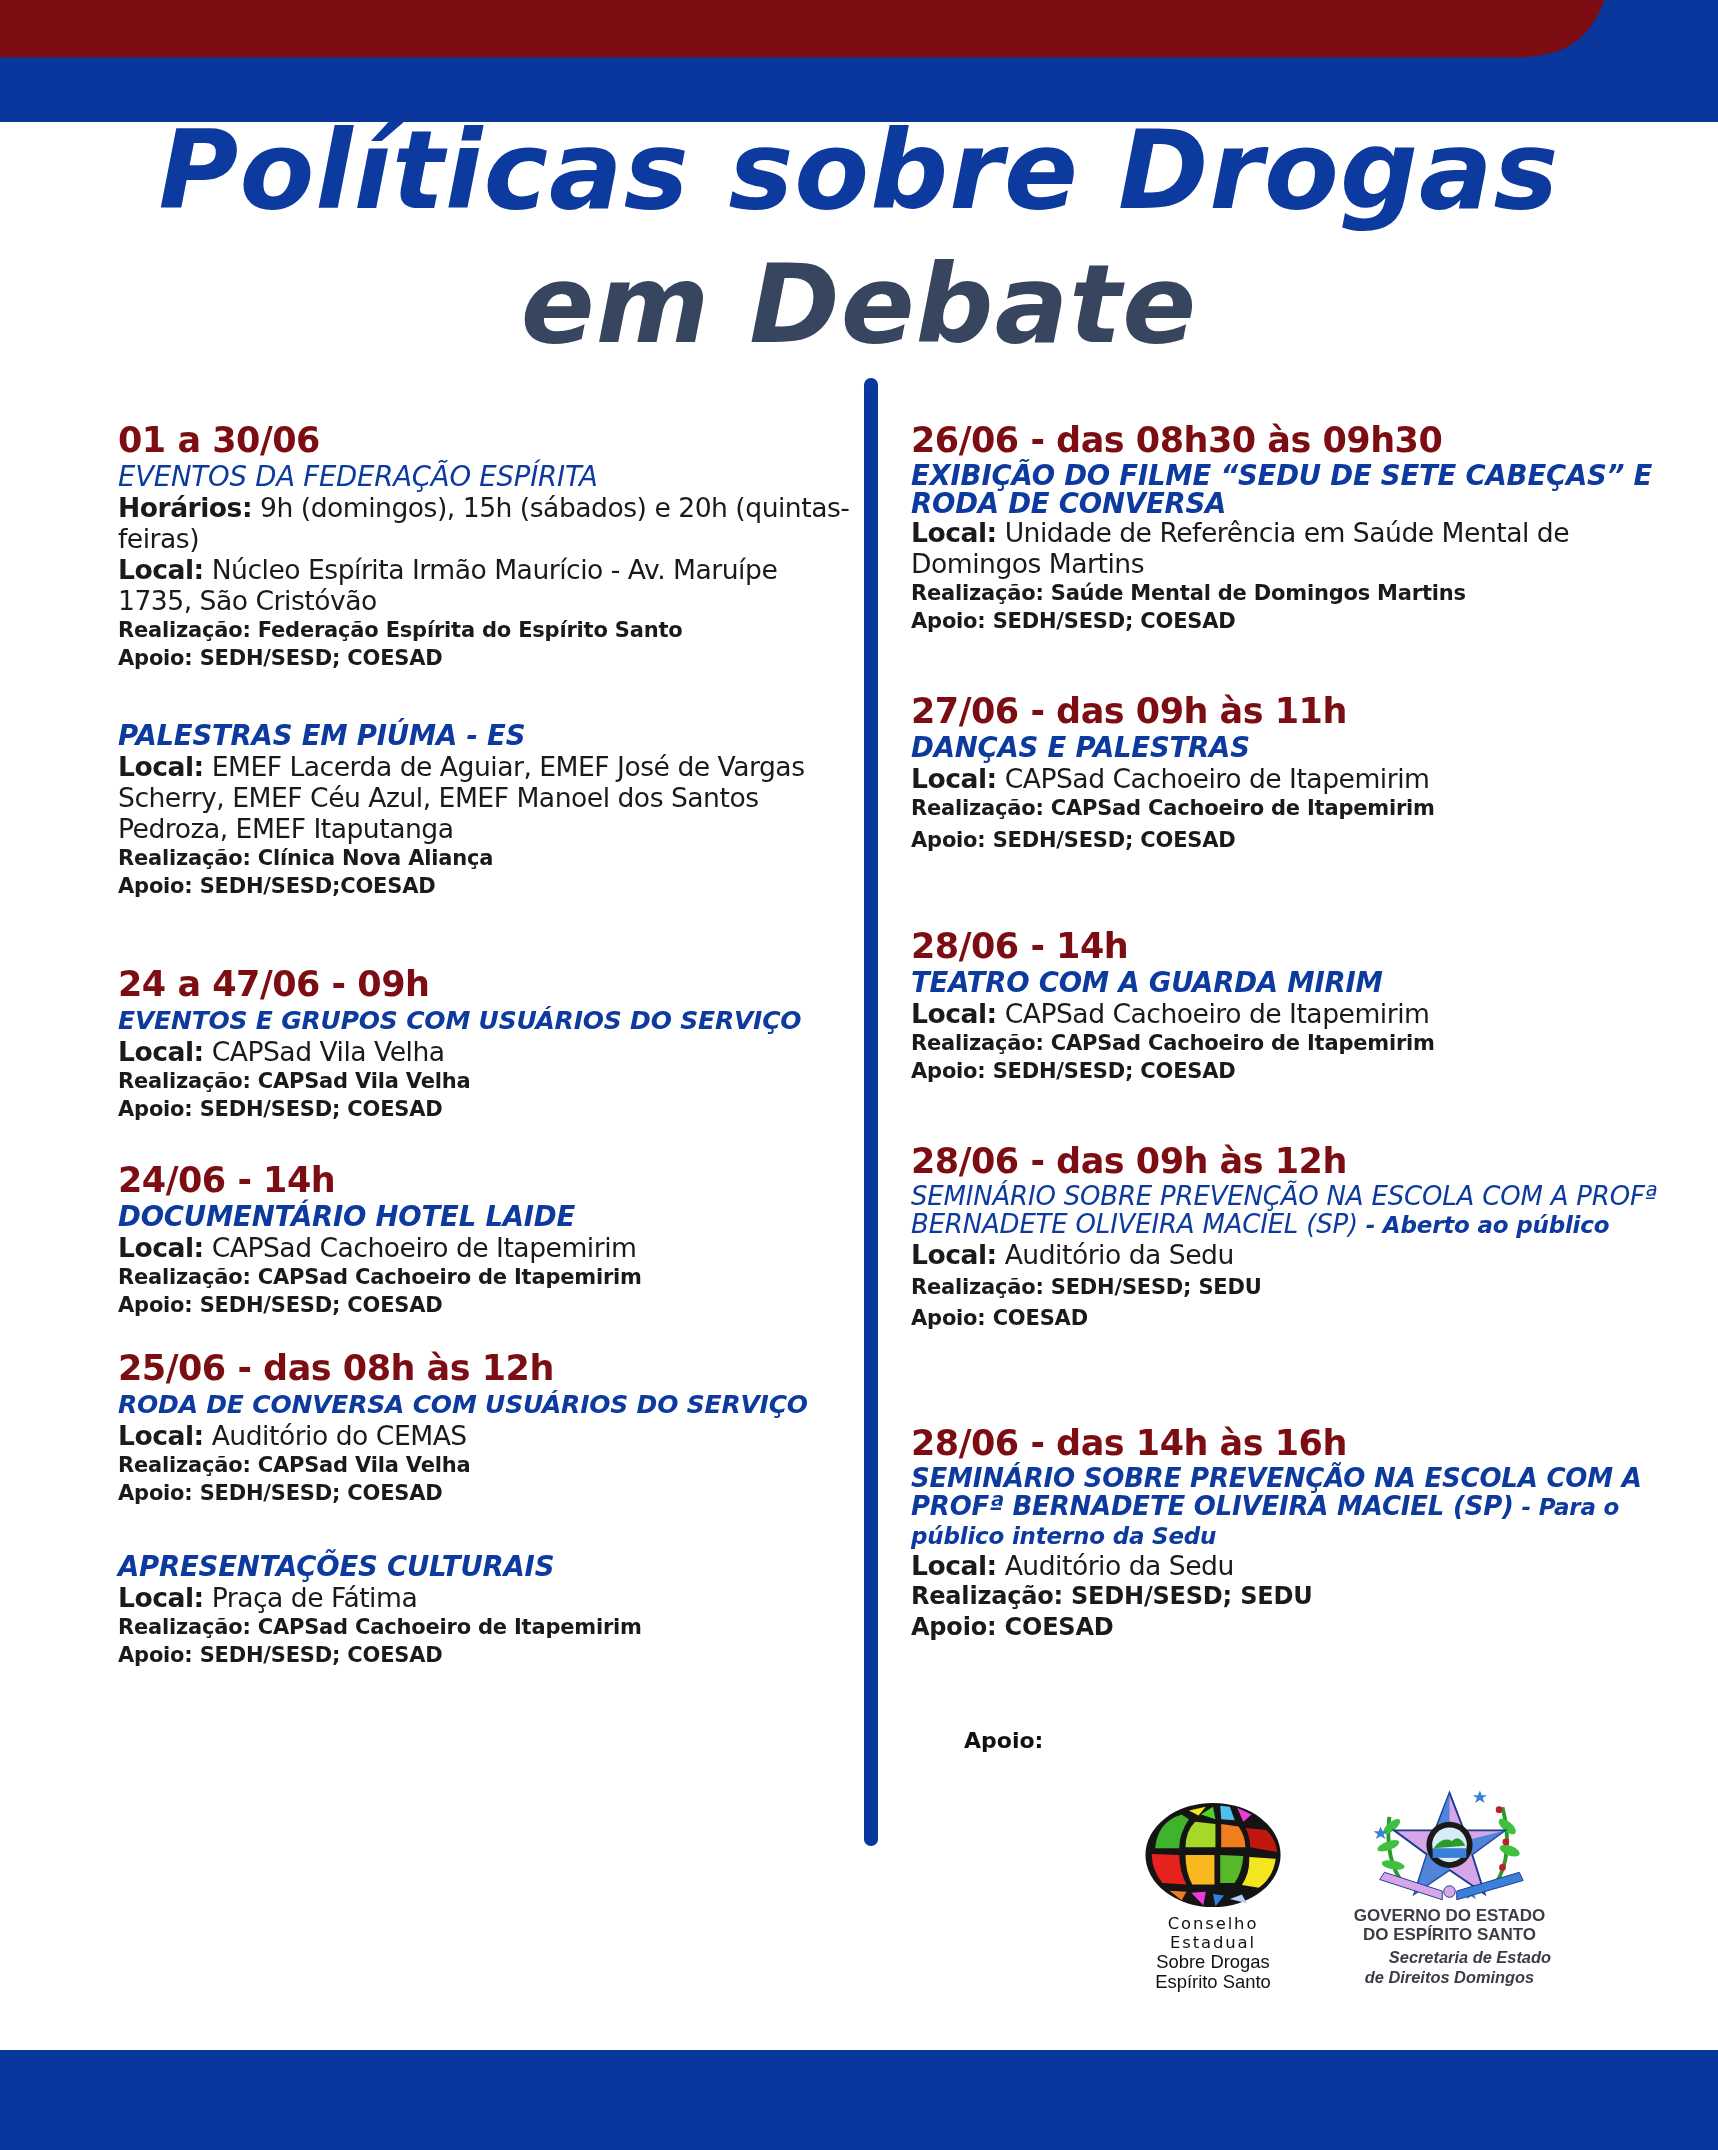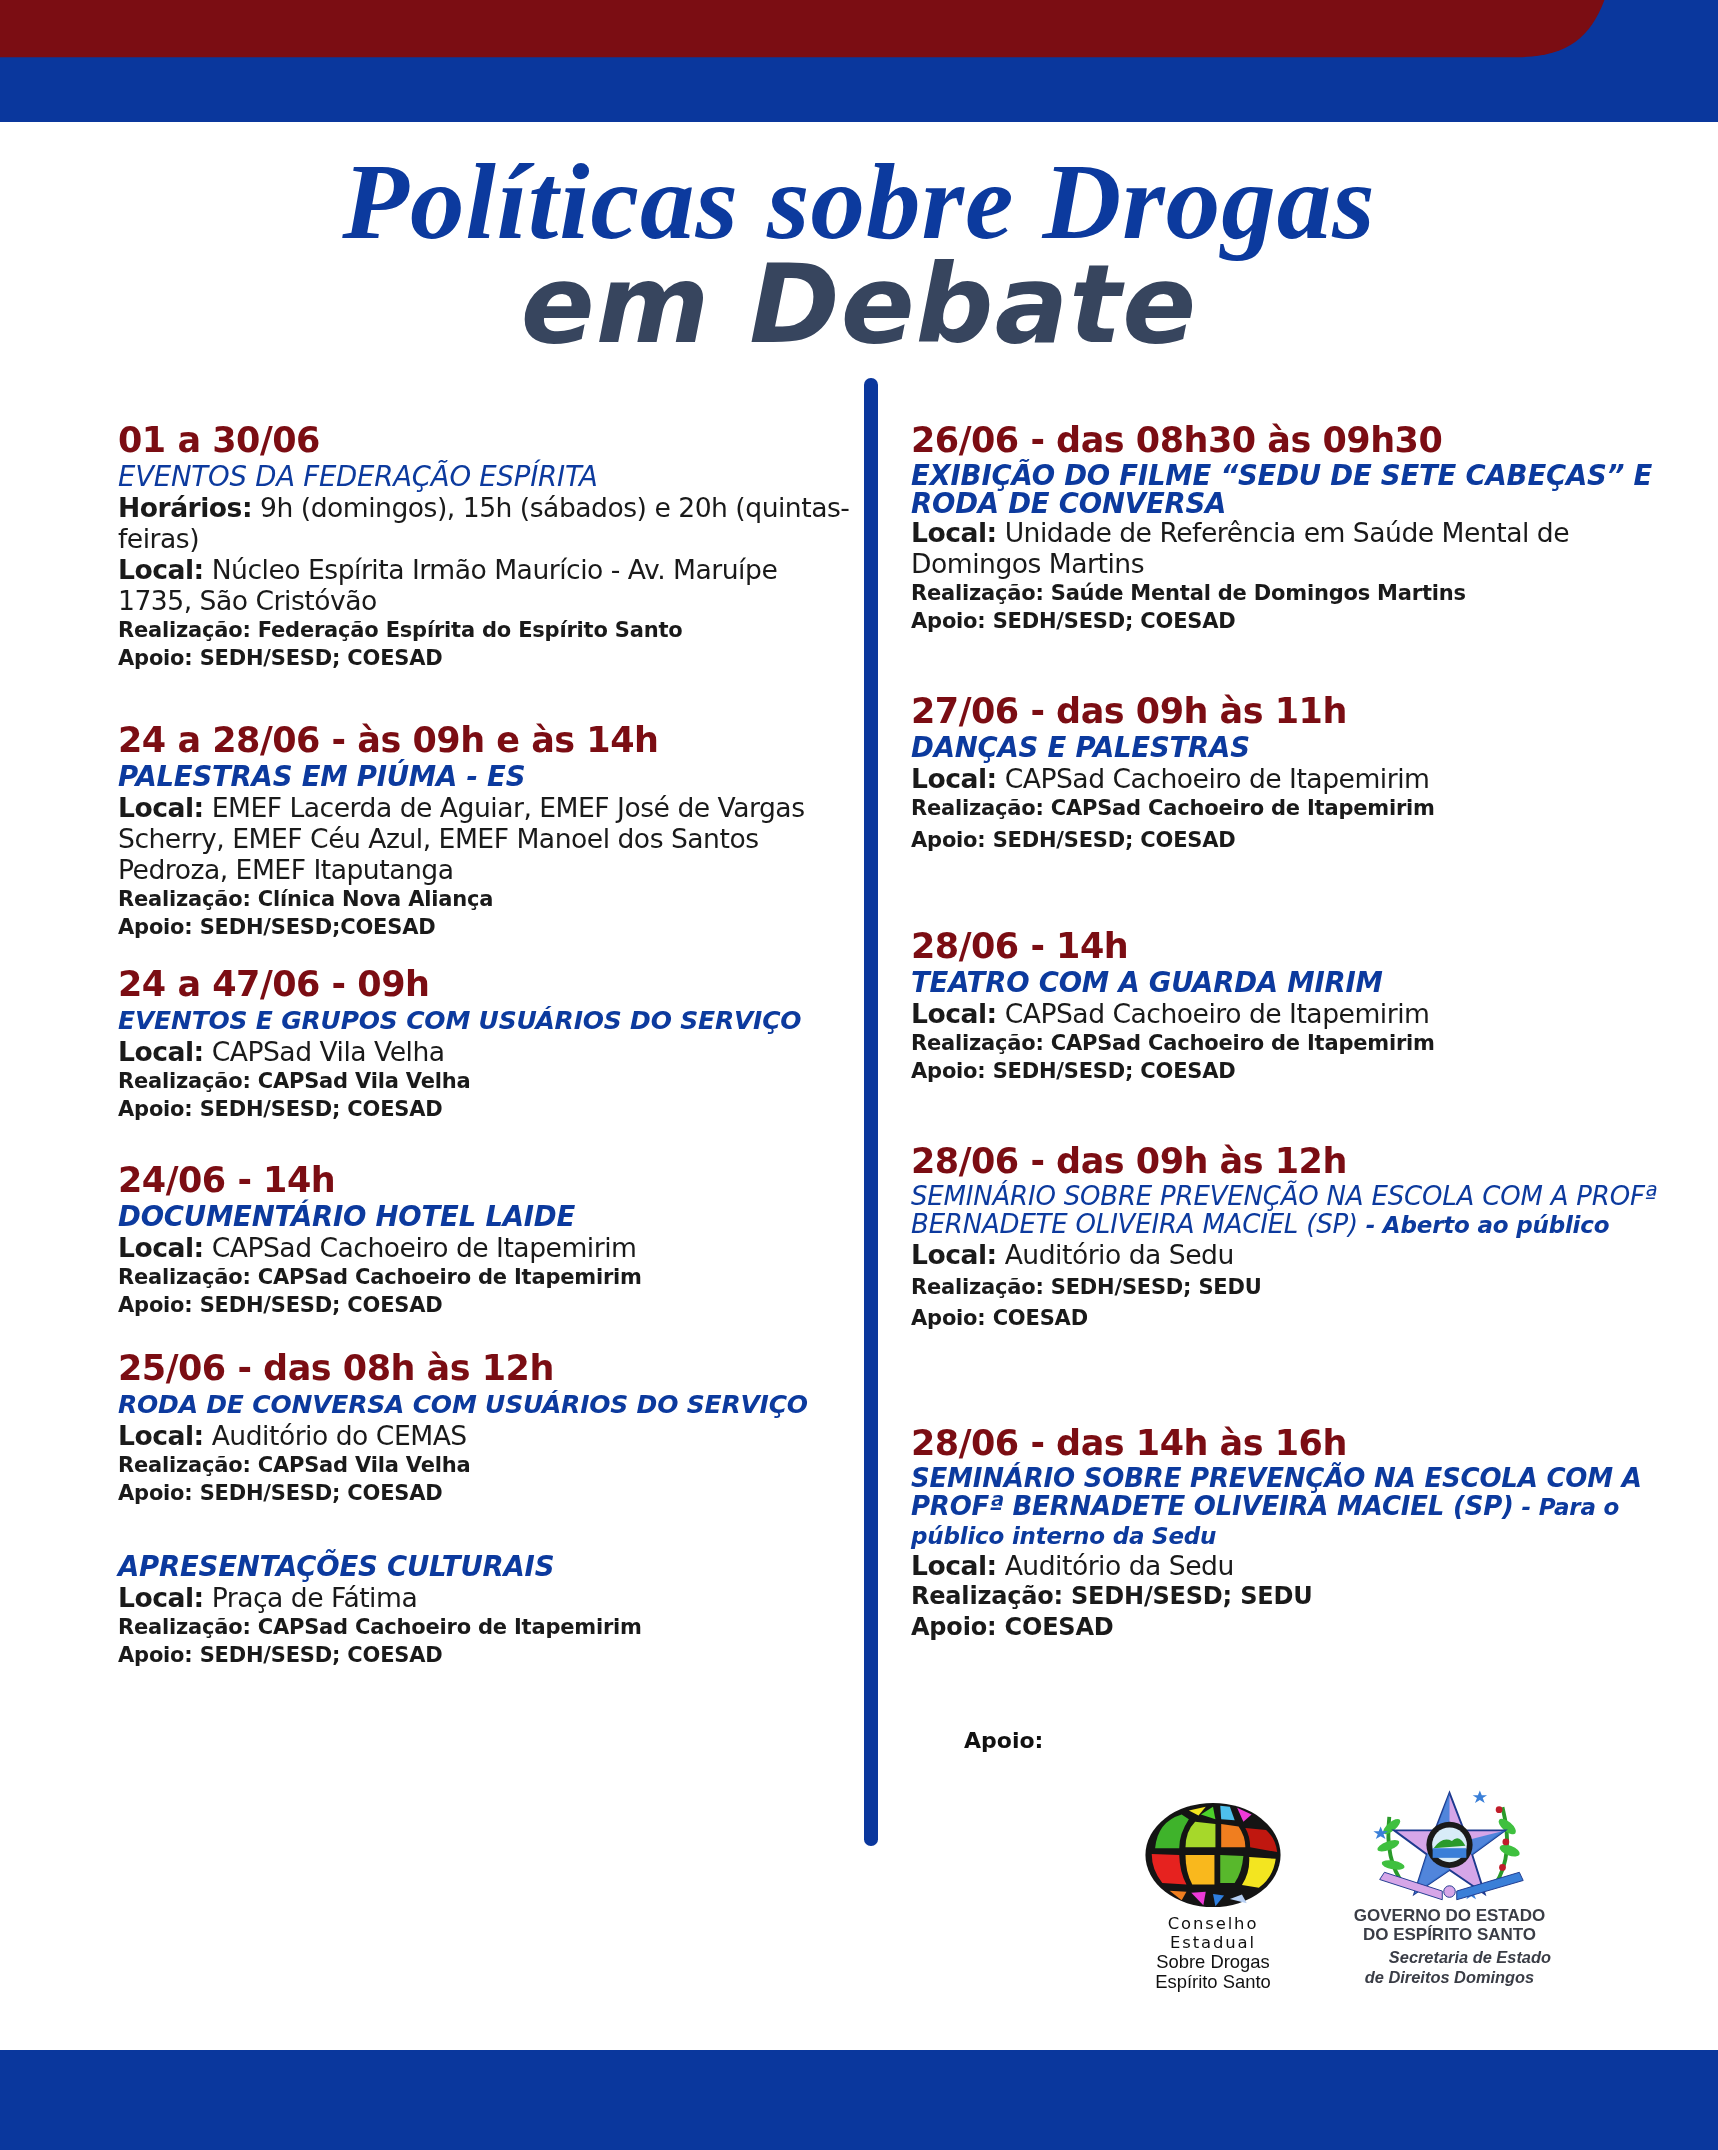--- a/index.html
+++ b/index.html
@@ -11,21 +11,21 @@
   }
   .band-blue-top { position: absolute; left: 0; top: 0; width: 1718px; height: 122px; background: #0a379d; }
   .band-red-top { position: absolute; left: 0; top: 0; width: 1718px; height: 122px; }
   .band-blue-bottom { position: absolute; left: 0; top: 2050px; width: 1718px; height: 101px; background: #0a379d; }
 
   .title {
     position: absolute; left: 0; width: 1718px; text-align: center;
     font-family: "DejaVu Sans", sans-serif; font-weight: bold; font-style: italic;
     letter-spacing: 1px; margin: 0;
   }
-  .title-l1 { top: 139px; font-size: 109px; color: #0c3a9e; line-height: 126px; font-family: Liberation Serif, serif; }
+  .title-l1 { top: 108px; font-size: 109px; color: #0c3a9e; line-height: 126px; }
   .title-l2 { top: 242px; font-size: 109px; color: #37455e; line-height: 126px; }
 
   .divider {
     position: absolute; left: 864px; top: 378px; width: 13.5px; height: 1468px;
     background: #0a379d; border-radius: 6.8px;
   }
 
   .event { position: absolute; width: 735px; }
   .event.left { left: 118px; }
   .event.right { left: 911px; width: 754px; }
@@ -80,21 +80,20 @@
 <div class="event left" style="top:420px;">
   <div class="ev-date">01 a 30/06</div>
   <div class="ev-title">EVENTOS DA FEDERAÇÃO ESPÍRITA</div>
   <div class="ev-local"><b>Horários:</b> <span>9h (domingos), 15h (sábados) e 20h (quintas-feiras)</span></div>
   <div class="ev-local"><b>Local:</b> <span>Núcleo Espírita Irmão Maurício - Av. Maruípe 1735, São Cristóvão</span></div>
   <div class="ev-small">Realização: Federação Espírita do Espírito Santo</div>
   <div class="ev-small">Apoio: SEDH/SESD; COESAD</div>
 </div>
 
 <div class="event left" style="top:720px;">
-  <div class="ev-date">24 a 28/06 - às 09h e às 14h</div>
   <div class="ev-title bold">PALESTRAS EM PIÚMA - ES</div>
   <div class="ev-local"><b>Local:</b> <span>EMEF Lacerda de Aguiar, EMEF José de Vargas Scherry, EMEF Céu Azul, EMEF Manoel dos Santos Pedroza, EMEF Itaputanga</span></div>
   <div class="ev-small">Realização: Clínica Nova Aliança</div>
   <div class="ev-small">Apoio: SEDH/SESD;COESAD</div>
 </div>
 
 <div class="event left" style="top:964px;">
   <div class="ev-date">24 a 47/06 - 09h</div>
   <div class="ev-title bold" style="font-size:25px;">EVENTOS E GRUPOS COM USUÁRIOS DO SERVIÇO</div>
   <div class="ev-local"><b>Local:</b> <span>CAPSad Vila Velha</span></div>

